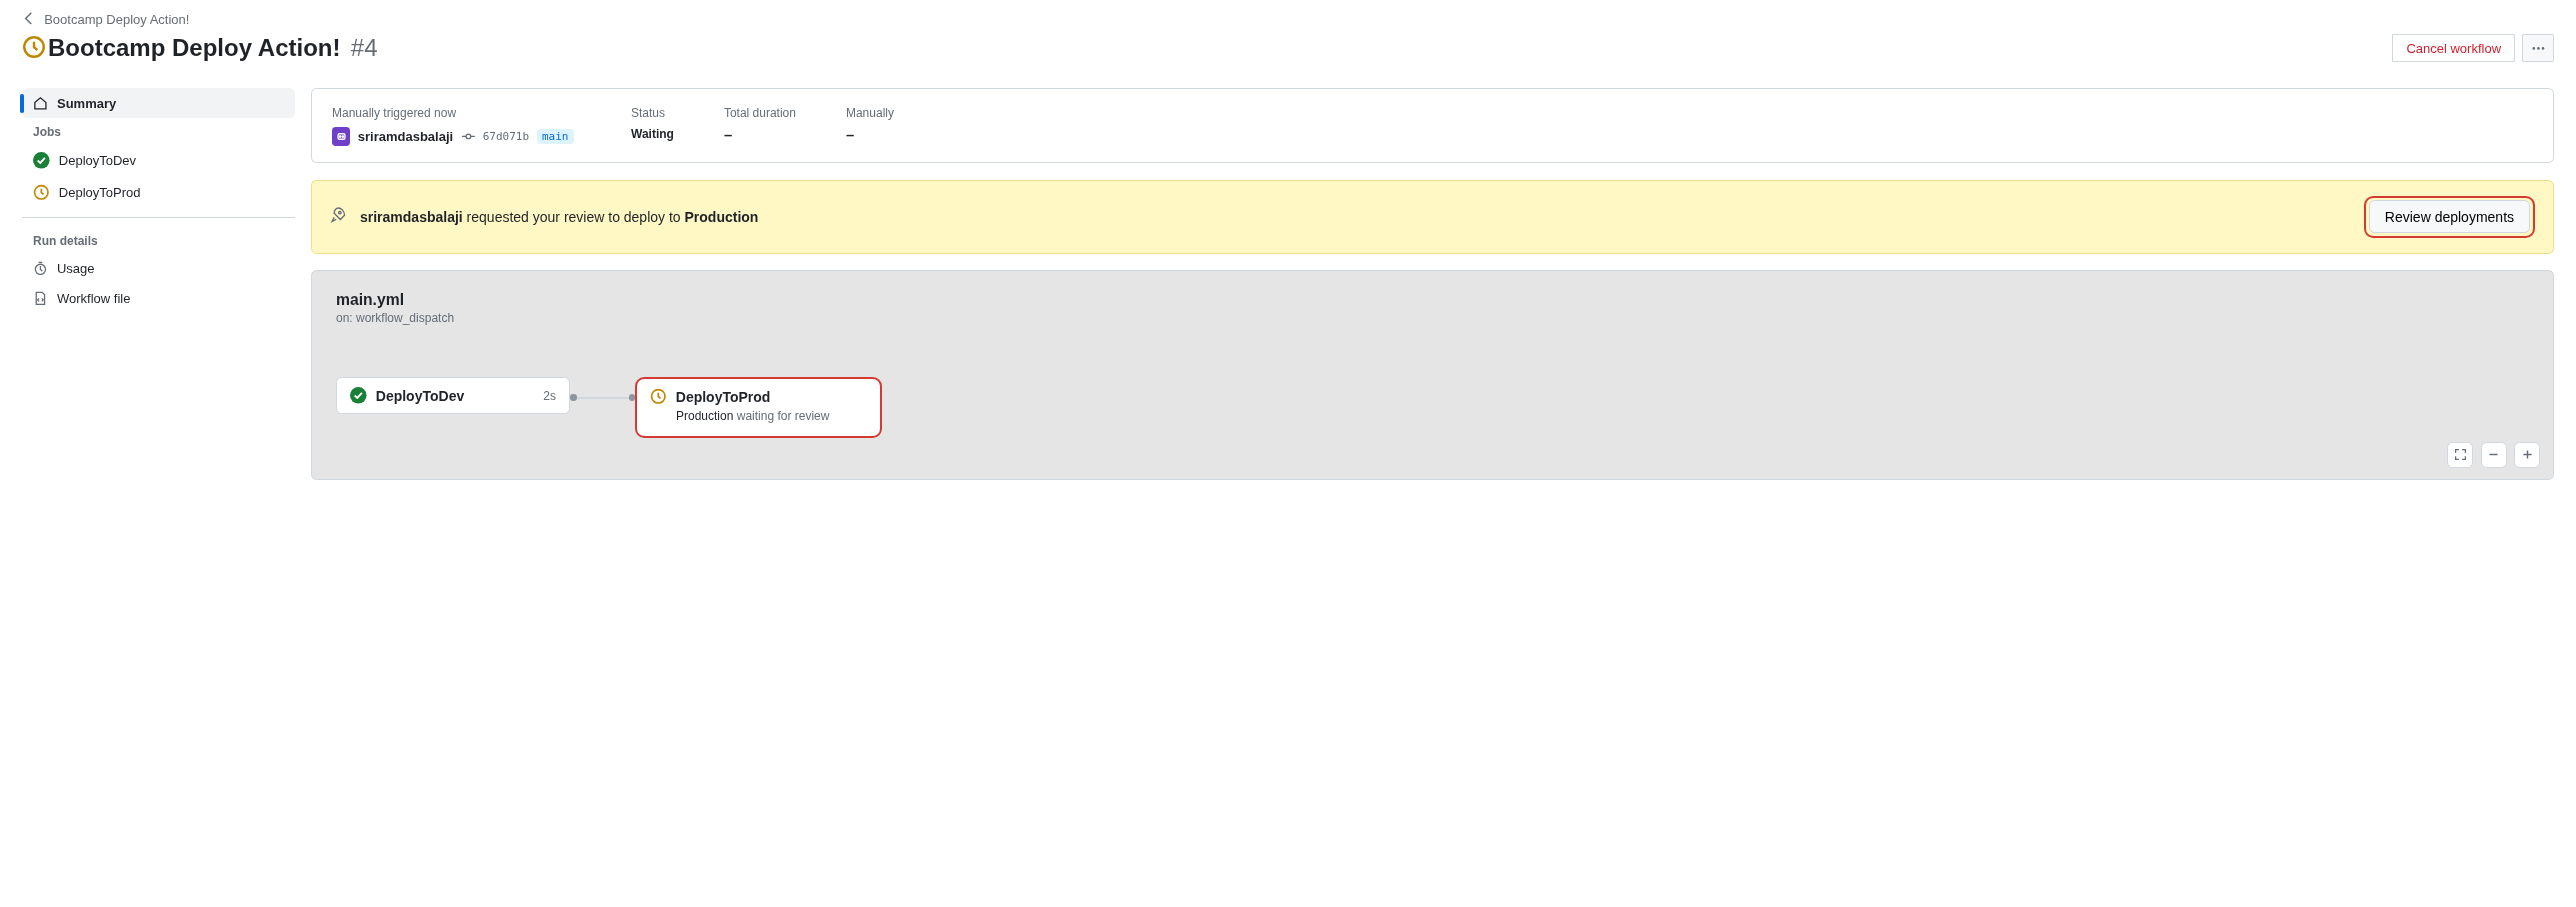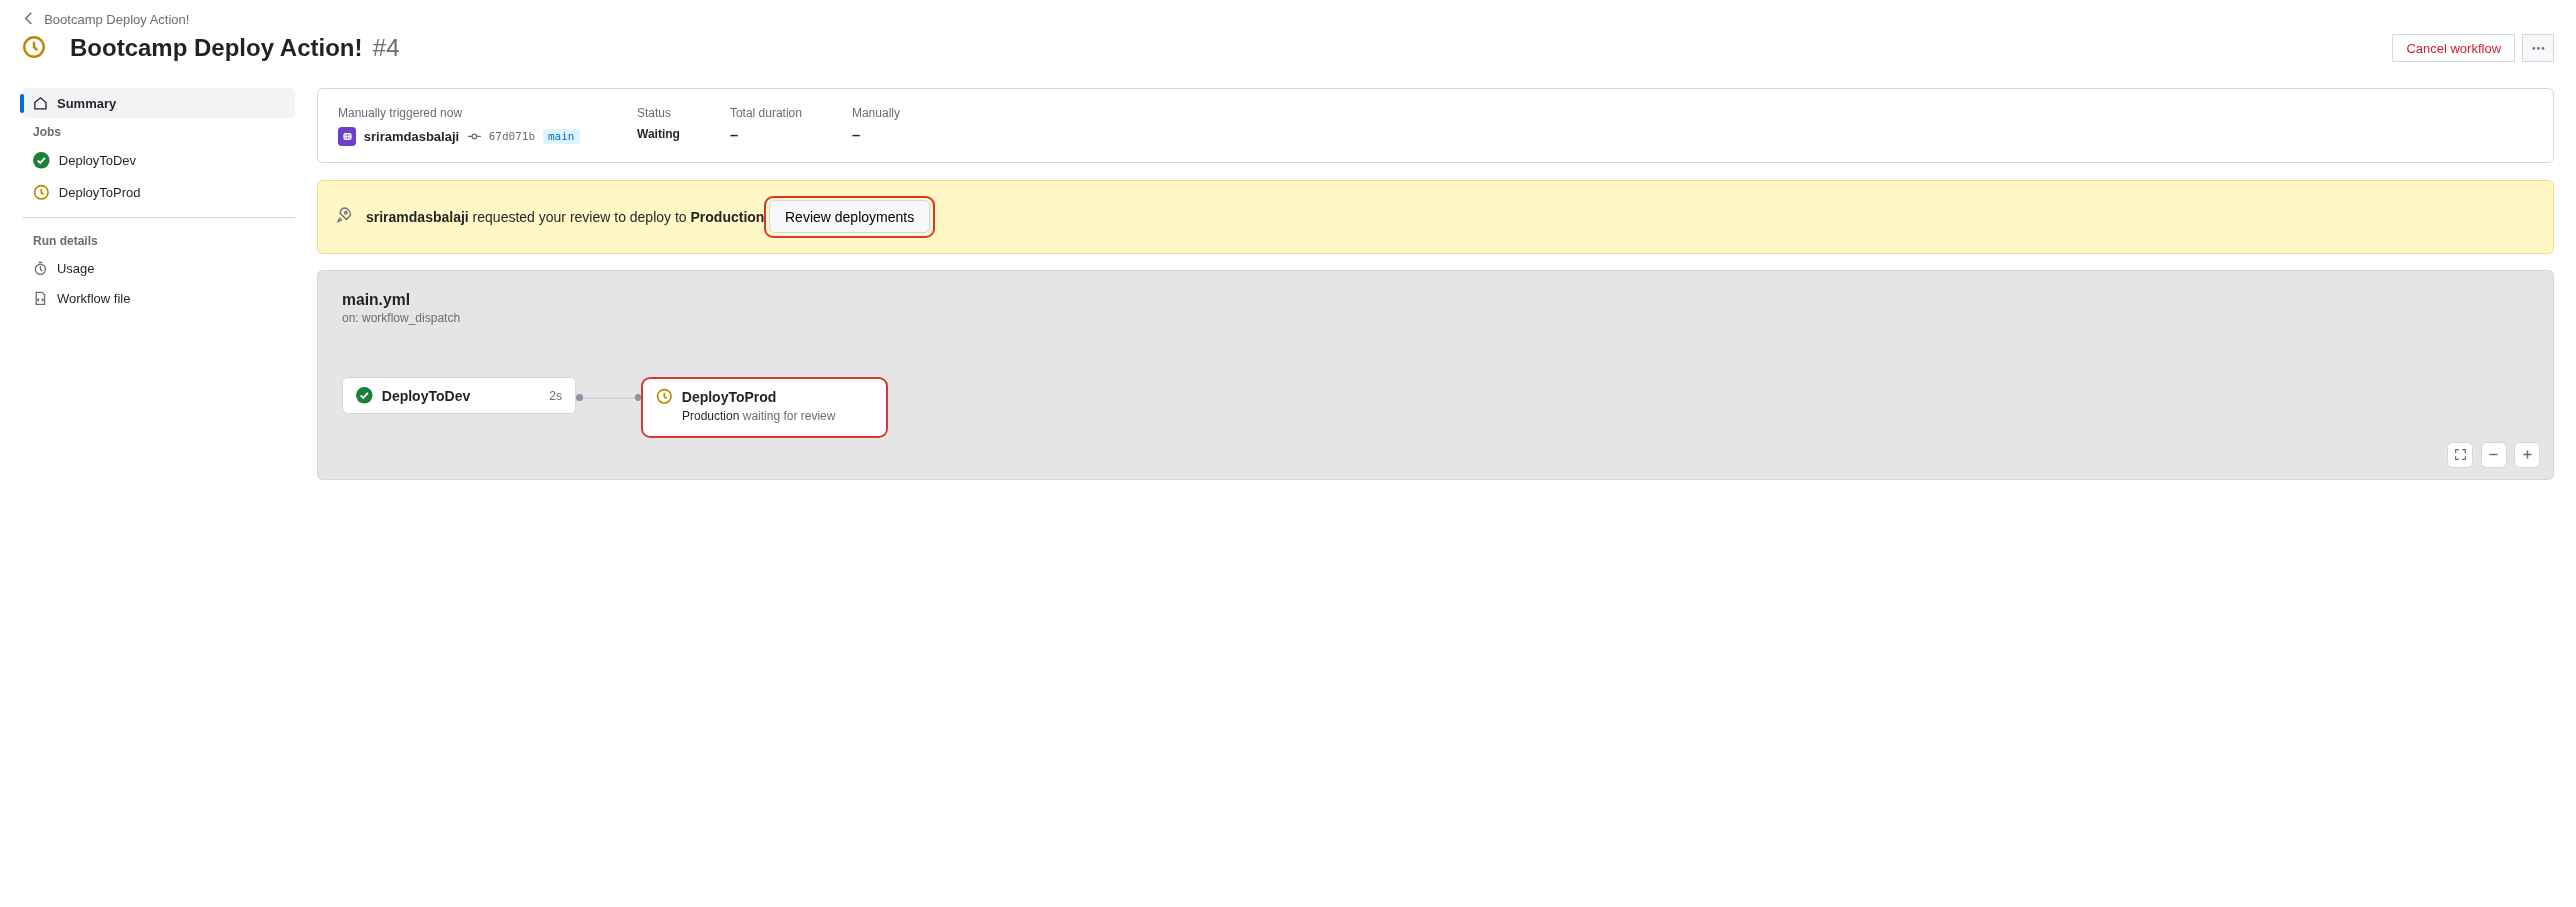--- a/index.html
+++ b/index.html
@@ -8,31 +8,31 @@
     background: #ffffff;
     color: #1f2328;
     font-size: 13px;
     padding: 11px 22px;
   }
 
   .breadcrumb-row { display: flex; align-items: center; gap: 7.4px; color: #656d76; font-size: 13px; margin-bottom: 5.5px; }
   .arrow-left { width: 14.8px; height: 14.8px; }
 
   .header-row { display: flex; align-items: center; justify-content: space-between; margin-bottom: 26px; }
-  .title-group { display: flex; align-items: center; gap: 24px; }
+  .title-group { display: flex; align-items: center; gap: 2px; }
   .title-group h1 { font-size: 24px; font-weight: 700; color: #1f2328; }
   .run-number { color: #656d76; font-weight: 400; font-size: 24px; margin-left: 3.7px;}
   .clock-big { color: #bf8700; }
 
   .header-actions { display: flex; gap: 7.4px; }
   .btn { border: 0.9px solid #d0d7de; background: #f6f8fa; border-radius: 1px; padding: 5.5px 13px; font-size: 13px; cursor: pointer; font-family: inherit; }
   .btn-danger { color: #cf222e; border-color: #d0d7de; background: #fff; font-weight:500;}
   .btn-icon { padding: 5.5px 7.4px; display:flex; align-items:center; justify-content:center;}
 
-  .content { display: flex; gap: 22px; }
+  .content { display: flex; gap: 16px; }
   .sidebar { width: 273px; flex-shrink: 0; }
   .main { flex: 1; display: flex; flex-direction: column; gap: 16.6px; }
 
   .side-item { display: flex; align-items: center; gap: 9.2px; padding: 7.4px 11px; border-radius: 5.5px; cursor: pointer; font-size:13px;}
   .side-item.active { background: #f1f3f5; font-weight: 600; position: relative;}
   .side-item.active::before { content:""; position:absolute; left:-1.8px; top:5.5px; bottom:5.5px; width:3.7px; background:#0969da; border-radius:1.8px;}
   .side-section-title { font-size: 12px; font-weight: 600; color: #656d76; padding: 7.4px 11px 5.5px; }
   .side-divider { height:0.9px; background:#d0d7de; margin: 9.2px 0;}
 
   .card { border:0.9px solid #d0d7de; border-radius:5.5px; background:#fff; }
@@ -42,21 +42,21 @@
   .summary-col .label { color:#656d76; font-size:12px; }
   .summary-col .value { font-size:12px; font-weight:600; color:#1f2328; }
   .trigger-line { display:flex; align-items:center; gap:7.4px; font-size:13px; }
   .avatar { width:18.4px; height:18.4px; background:#6e40c9; border-radius:3.7px; display:inline-flex; align-items:center; justify-content:center;}
   .avatar svg { stroke:#fff;}
   .commit-icon { display:inline-flex; align-items:center;}
   .commit-hash { font-family: ui-monospace, SFMono-Regular, Menlo, monospace; font-size:11px; color:#656d76;}
   .branch-badge { background:#ddf4ff; color:#0969da; border-radius:3.7px; padding:0.9px 5.5px; font-family: ui-monospace, monospace; font-size:11px;}
   .dash { font-weight:600; font-size:14.8px; color:#1f2328;}
 
-  .banner { border:0.9px solid #f0dc8b; background:#fff8c5; border-radius:5.5px; padding: 14.8px 18.4px; display:flex; align-items:center; justify-content:flex-start; }
+  .banner { border:0.9px solid #f0dc8b; background:#fff8c5; border-radius:5.5px; padding: 14.8px 18.4px; display:flex; align-items:center; justify-content:space-between; }
   .banner-left { display:flex; align-items:center; gap:13px; font-size:14px;}
   .banner-left strong{ font-weight:600;}
   .rocket-icon { color:#656d76; }
   .banner-right { position:relative;text-decoration:underline;}
   .highlight-box { border:2.8px solid #d43a2f; border-radius:9.2px; padding:2.8px; display:inline-block; }
   .btn-review { background:#f6f8fa; border:0.9px solid #d0d7de; border-radius:5.5px; padding:7.4px 14.8px; font-size:14px; font-weight:500; cursor:pointer; font-family:inherit;}
 
   .graph-card { background:#e5e5e5; border:0.9px solid #d0d7de; border-radius:5.5px; padding: 20px 24px 41px; position:relative;}
   .wf-file { font-size:15.7px; font-weight:600;}
   .wf-on { color:#656d76; font-size:12px; margin-top:1.8px;}

